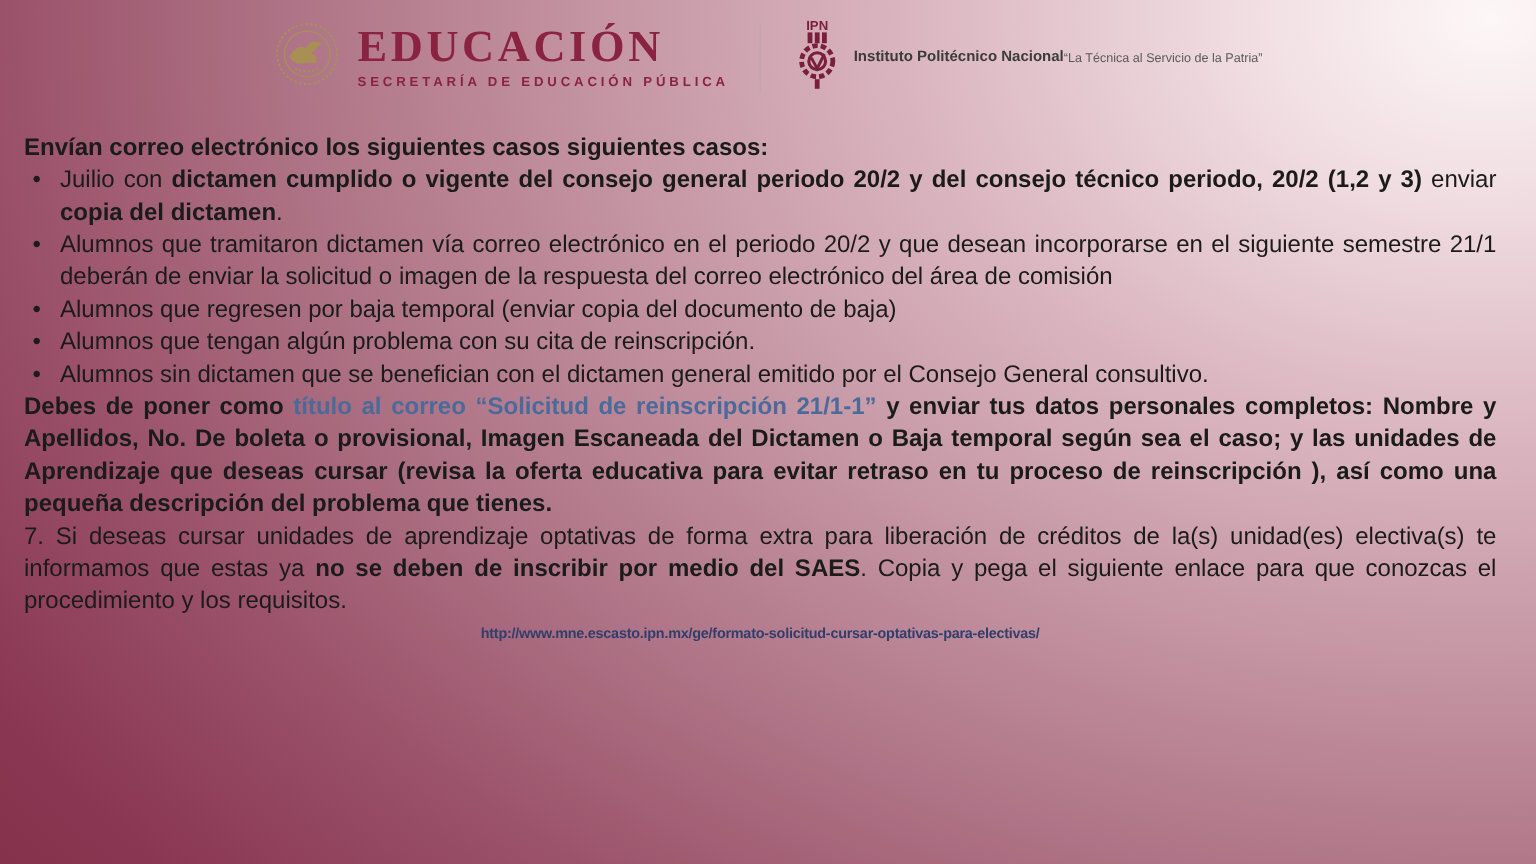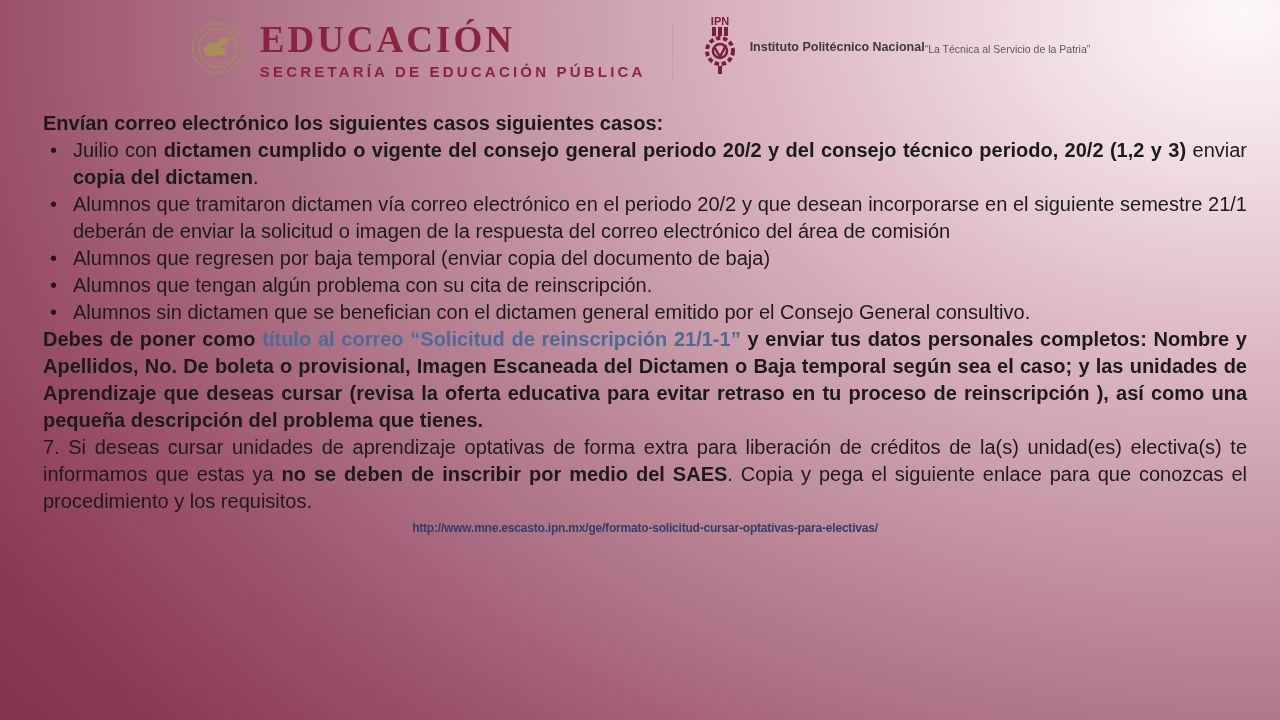--- a/index.html
+++ b/index.html
@@ -11,40 +11,40 @@
   body{font-family:"Liberation Sans",sans-serif;}
   .slide{
     position:relative;width:1280px;height:720px;overflow:hidden;
     background:radial-gradient(135% 175% at 97% 2%,
       #fdf7f8 0%, #f0dde2 12%, #ddbac4 26%, #c697a5 42%,
       #ae7386 58%, #9a5169 72%, #8a3753 85%, #7e2a44 100%);
   }
   
   .header{
     position:absolute;top:14px;left:0;right:0;
-    display:flex;justify-content:center;align-items:flex-end;gap:26px;
+    display:flex;justify-content:center;align-items:center;gap:26px;
   }
   .sep-logo{display:flex;align-items:center;gap:14px;}
   .sep-textcol{display:flex;flex-direction:column;align-items:flex-start;}
   .wordmark{
     font-family:"Liberation Serif",serif;font-weight:bold;
     font-size:37px;letter-spacing:3px;color:var(--brand);line-height:1;
   }
   .tagline{
-    font-size:15px;letter-spacing:3.2px;color:var(--brand);
+    font-size:11px;letter-spacing:3.2px;color:var(--brand);
     font-weight:bold;margin-top:5px;
   }
   .hdr-divider{width:1px;height:58px;background:#bda6ae;}
   .ipn-logo{display:flex;align-items:center;gap:9px;}
   .ipn-textcol{display:flex;flex-direction:row;}
   .ipn-name{font-size:12.5px;color:#3b3b3b;font-weight:bold;}
   .ipn-motto{font-size:10.5px;color:#5a5a5a;margin-top:3px;}
   
   .content{
-    position:absolute;top:110px;left:43px;right:33px;
+    position:absolute;top:110px;left:20px;right:33px;
     color:var(--text);font-size:20px;line-height:27px;text-align:justify;
   }
   .content .b{font-weight:bold;}
   .intro{font-weight:bold;text-align:left;}
   .bullet-row{display:flex;}
   .bullet-marker{flex:0 0 30px;width:30px;text-align:left;padding-left:7px;}
   .bullet-body{flex:1;text-align:justify;}
   .para{margin:0;}
   .link-line{
     text-align:center;font-weight:bold;color:var(--link);

